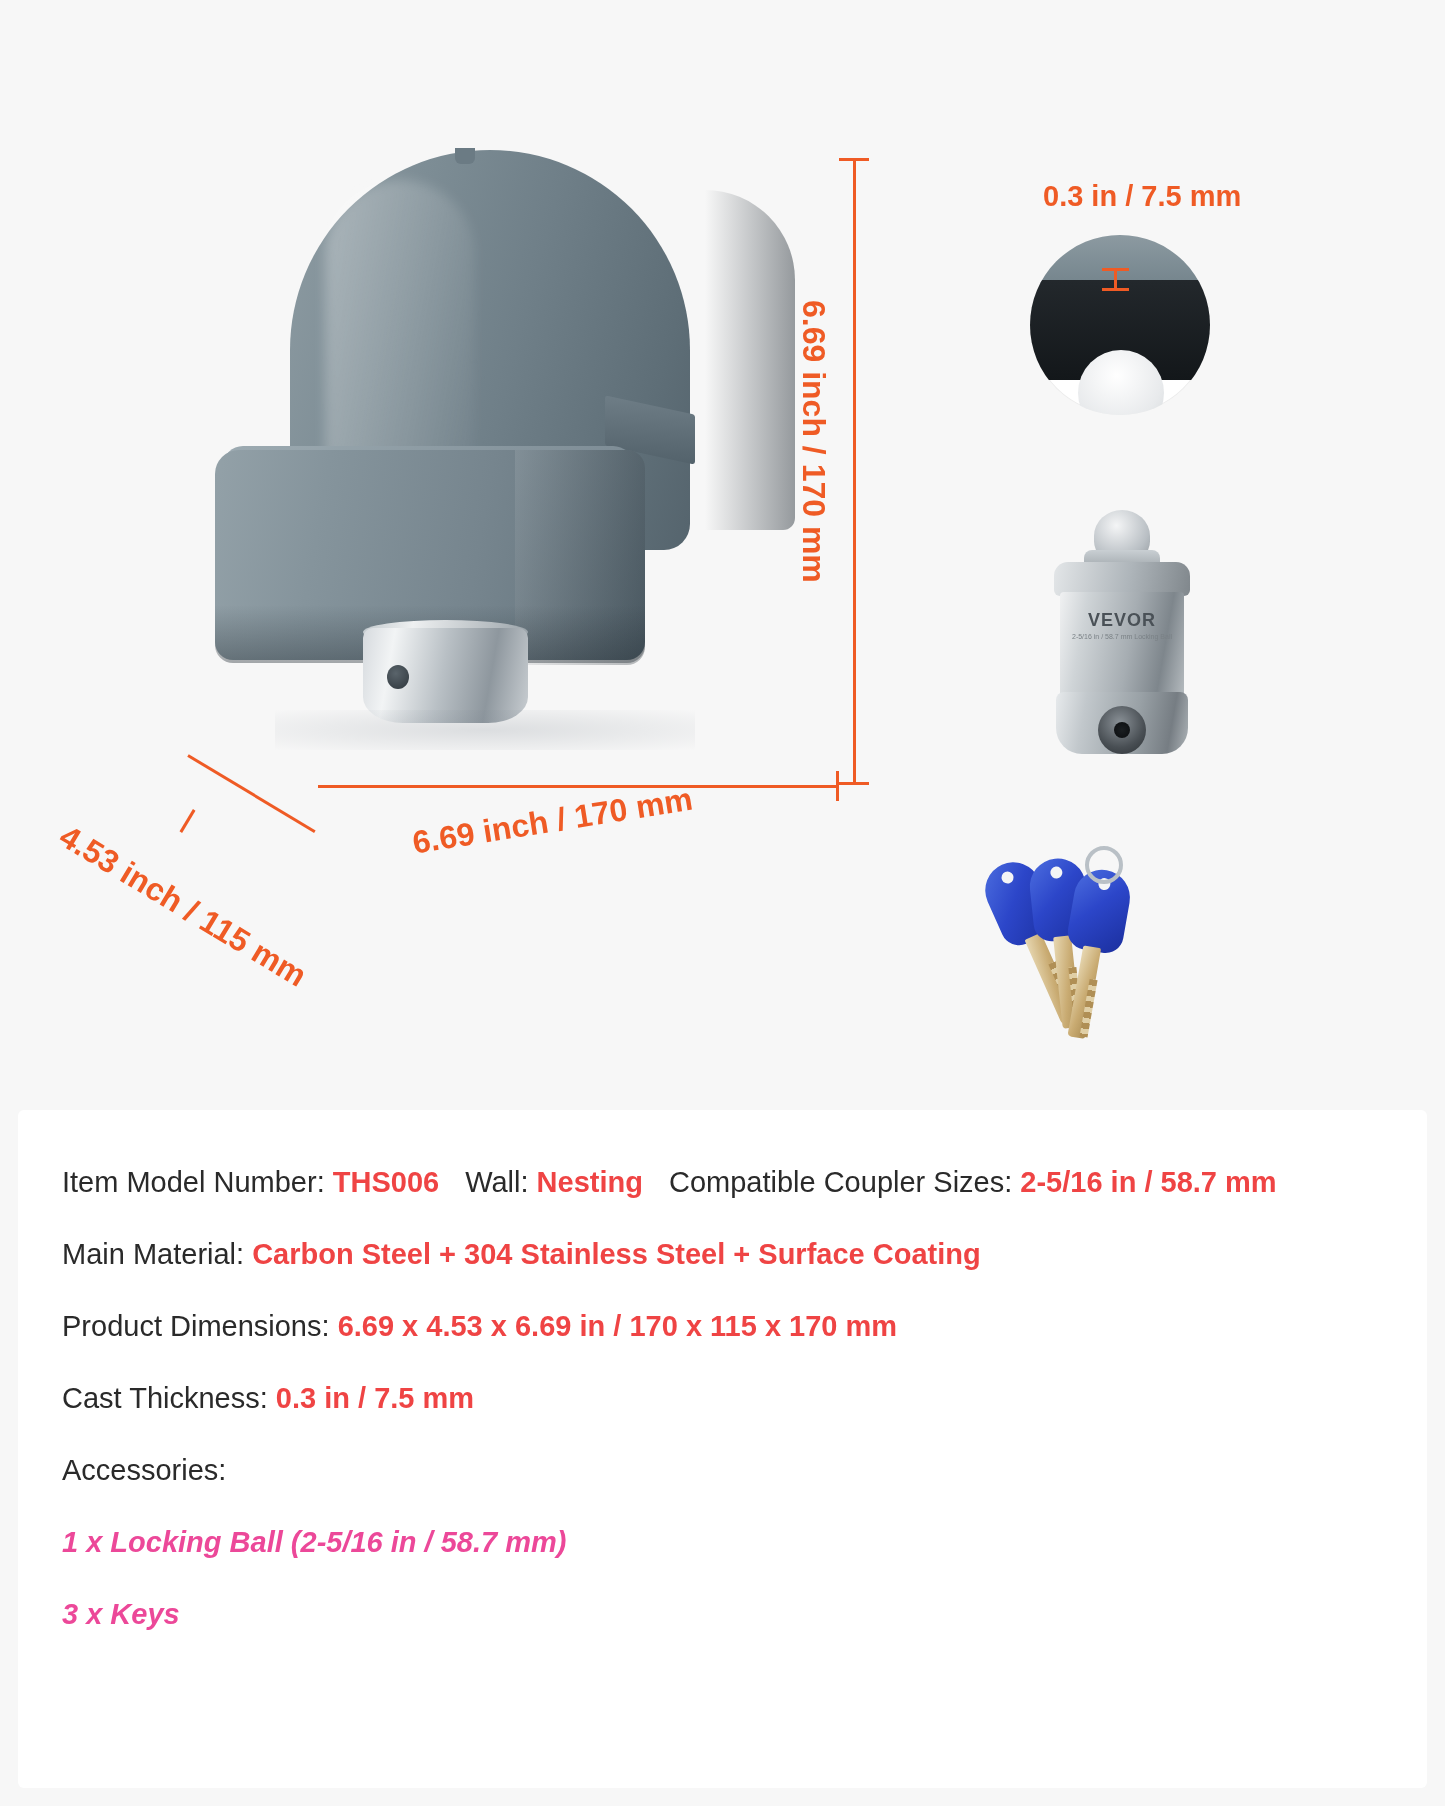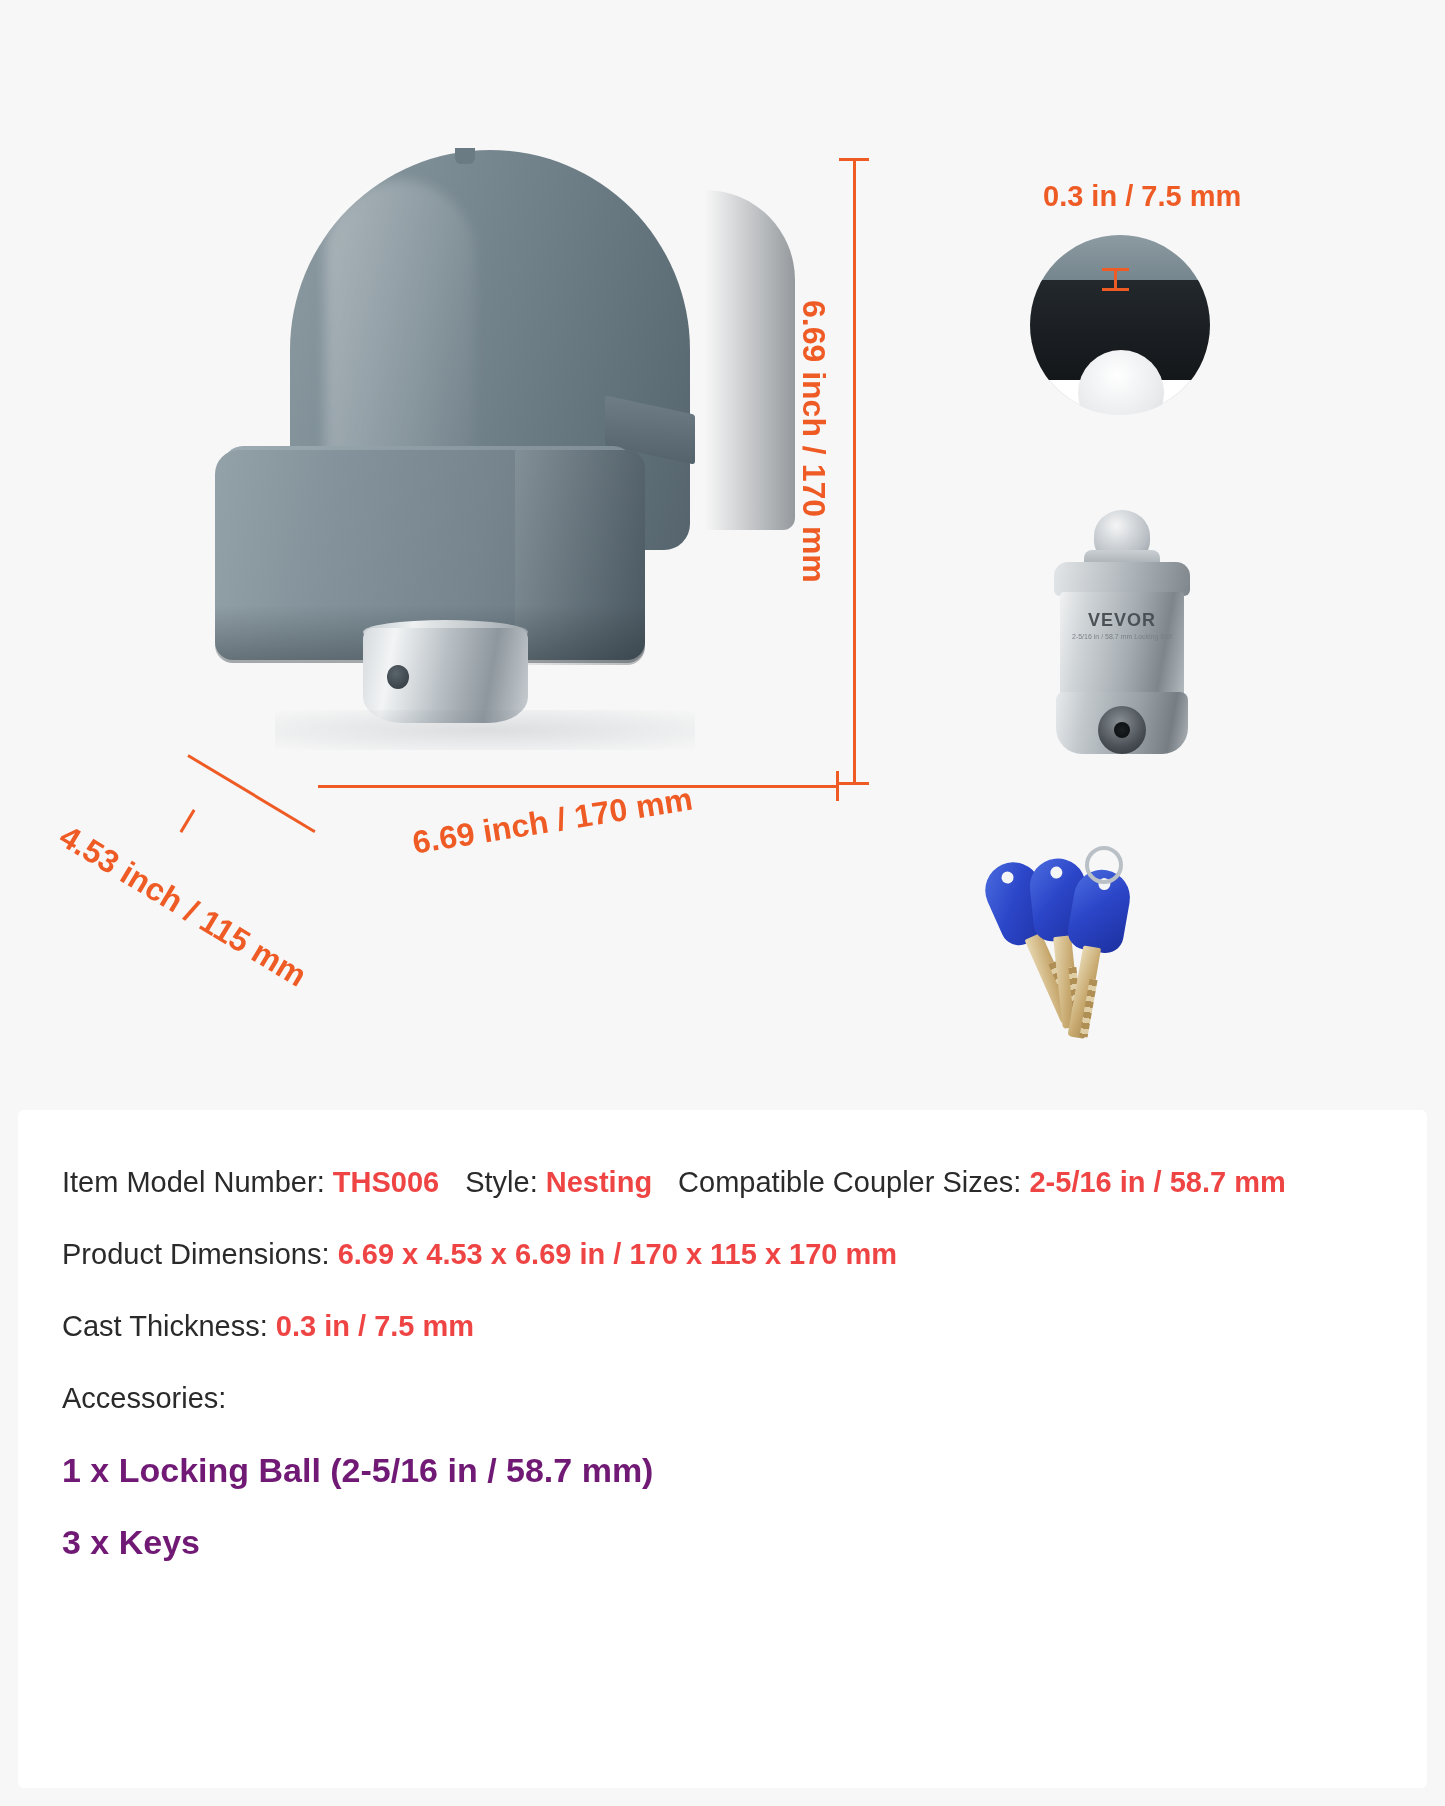--- a/index.html
+++ b/index.html
@@ -383,21 +383,21 @@
   }
   .spec-line {
     font-size: 29px;
     color: #2a2a2a;
     line-height: 72px;
     white-space: nowrap;
   }
   .lbl { color: #2a2a2a; font-weight: normal; }
   .val { color: #ef4444; font-weight: bold; }
   .gap { display: inline-block; width: 26px; }
-  .acc-line { font-size: 34px; line-height: 72px; color: #701a75; font-weight: bold; }
+  .acc-line { font-size: 29px; line-height: 72px; color: #ec4899; font-weight: bold; font-style: italic; }
 </style>
 </head>
 <body>
 
 <div class="page">
 
   <div class="hero">
 
     <div class="coupler">
       <div class="dome"></div>
@@ -473,21 +473,22 @@
         <div class="key-teeth"></div>
       </div>
       <div class="key-ring"></div>
     </div>
 
   </div>
 
   <div class="spec-card">
     <div class="spec-inner">
       <div id="spec-rows">
-          <div class="spec-line"><span class="lbl">Item Model Number: </span><span class="val">THS006</span><span class="gap"></span><span class="lbl">Style: </span><span class="val">Nesting</span><span class="gap"></span><span class="lbl">Compatible Coupler Sizes: </span><span class="val">2-5/16 in / 58.7 mm</span></div>
+          <div class="spec-line"><span class="lbl">Item Model Number: </span><span class="val">THS006</span><span class="gap"></span><span class="lbl">Wall: </span><span class="val">Nesting</span><span class="gap"></span><span class="lbl">Compatible Coupler Sizes: </span><span class="val">2-5/16 in / 58.7 mm</span></div>
+          <div class="spec-line"><span class="lbl">Main Material: </span><span class="val">Carbon Steel + 304 Stainless Steel + Surface Coating</span></div>
           <div class="spec-line"><span class="lbl">Product Dimensions: </span><span class="val">6.69 x 4.53 x 6.69 in / 170 x 115 x 170 mm</span></div>
           <div class="spec-line"><span class="lbl">Cast Thickness: </span><span class="val">0.3 in / 7.5 mm</span></div>
           <div class="spec-line"><span class="lbl">Accessories:</span></div>
         </div>
       <div id="acc-rows">
           <div class="acc-line">1 x Locking Ball (2-5/16 in / 58.7 mm)</div>
           <div class="acc-line">3 x Keys</div>
         </div>
     </div>
   </div>

